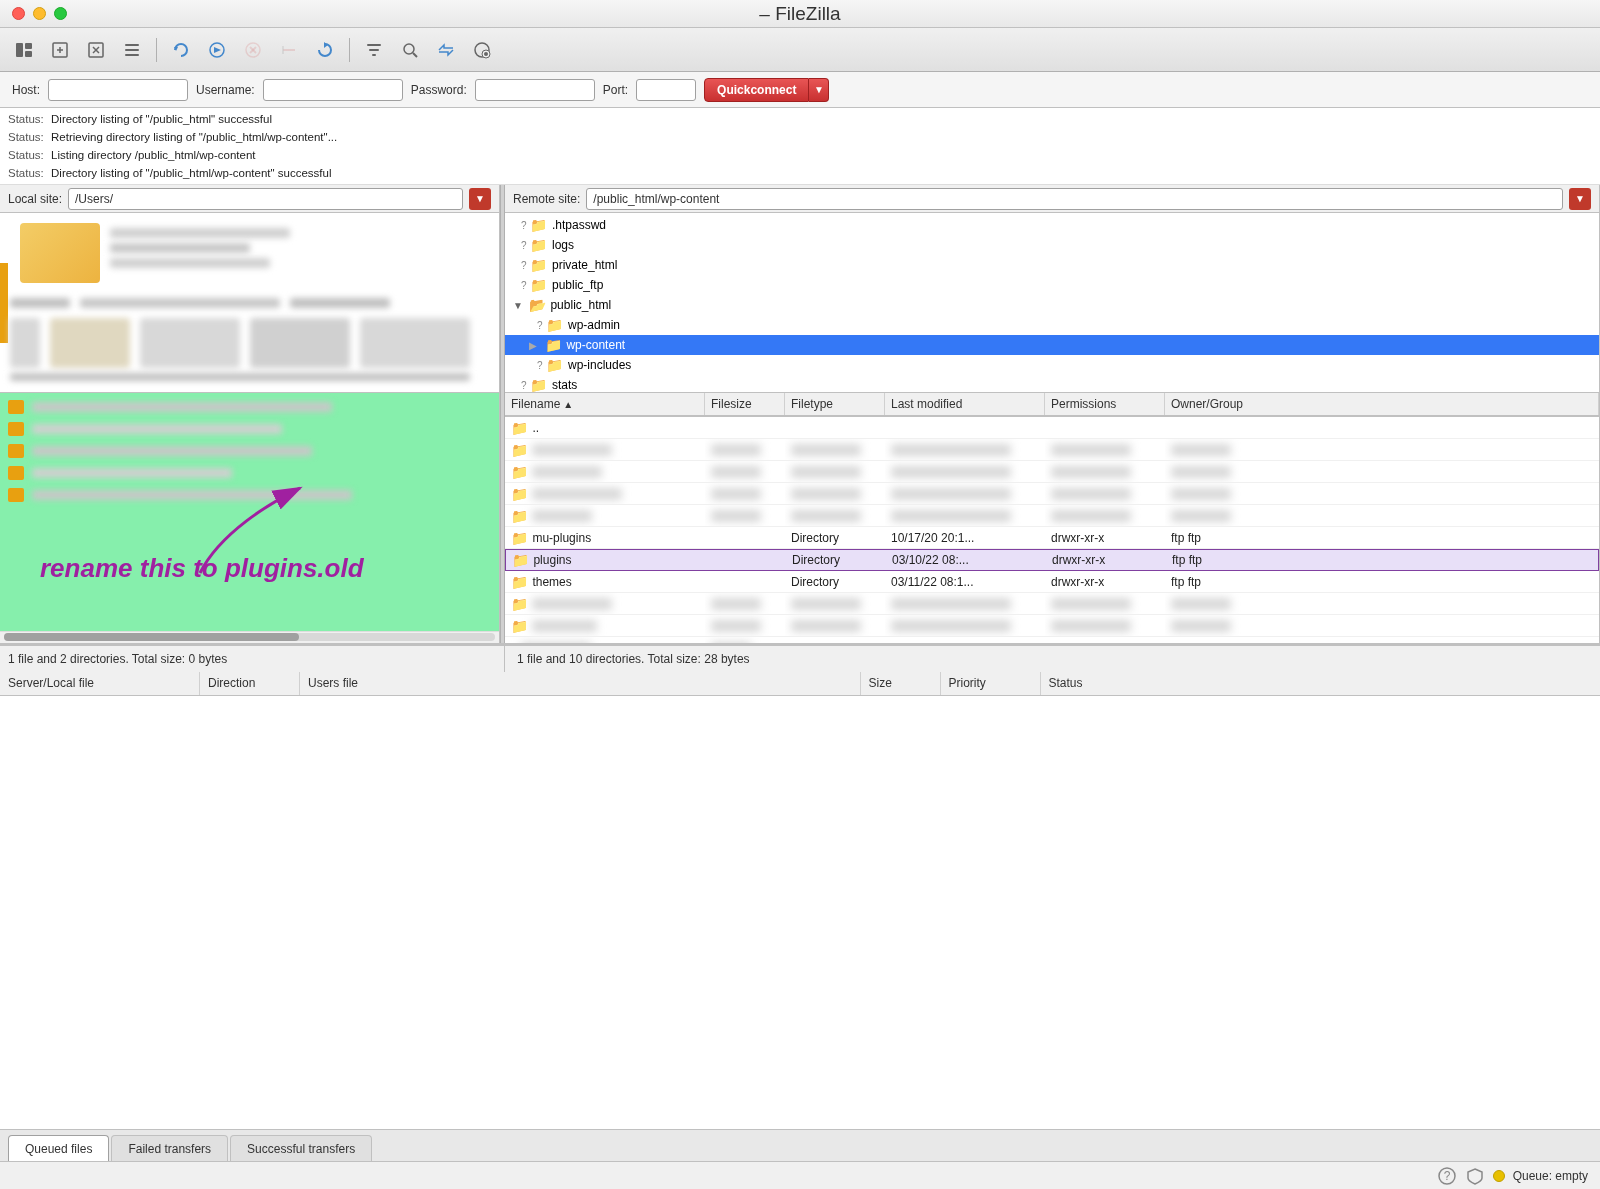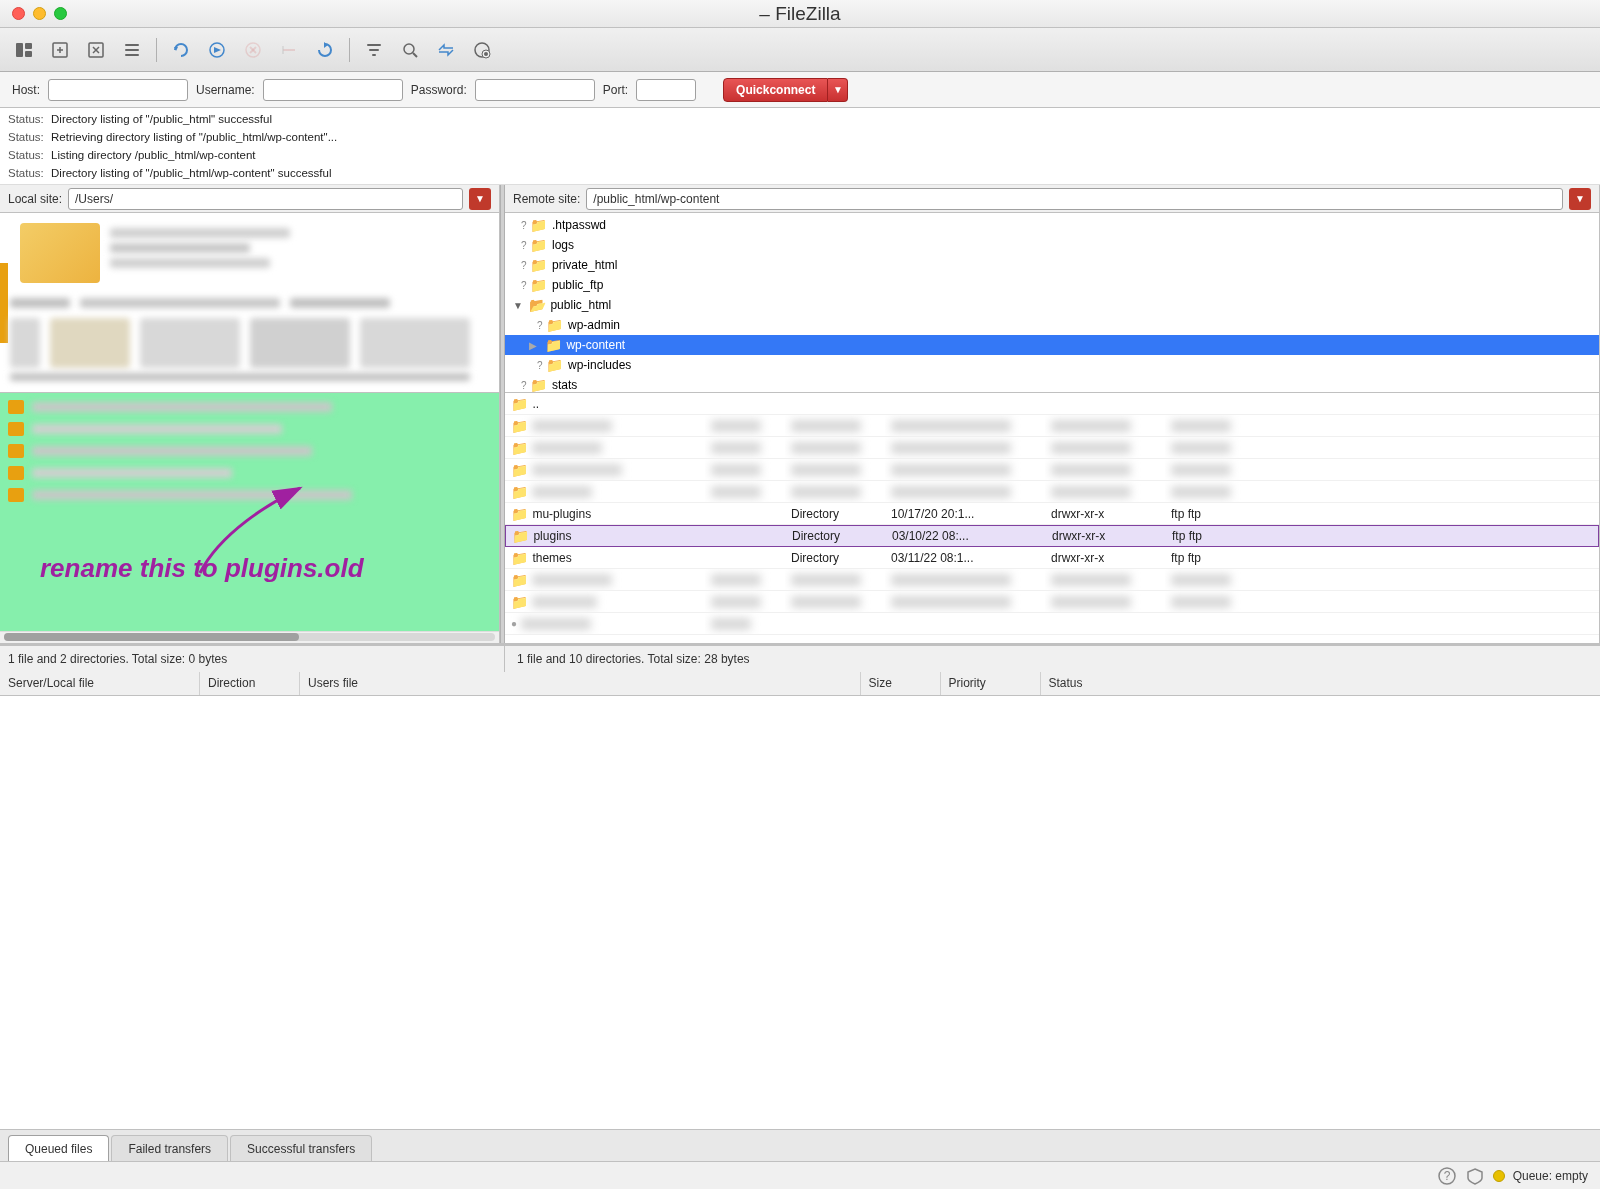--- a/index.html
+++ b/index.html
@@ -118,21 +118,21 @@
       border-left: none;
       border-radius: 0 4px 4px 0;
       cursor: pointer;
       display: flex;
       align-items: center;
       justify-content: center;
       font-size: 10px;
     }
     .quickconnect-wrap {
       display: flex;
-      margin-left: 19px;
+      margin-left: 0;
       justify-content: center;
     }
     .quickconnect-btn { border-radius: 4px 0 0 4px; }
 
     
     .status-bar {
       background: white;
       border-bottom: 1px solid #ddd;
       padding: 2px 8px;
     }
@@ -655,20 +655,41 @@
 
         <div class="tree-item" style="padding-left: 16px;">
           <span style="color: #888; font-size: 10px;">?</span>
           <span style="font-size: 14px; color: #e8a000;">📁</span>
           <span>stats</span>
         </div>
       </div>
 
       <div class="file-list-area">
 
+        <div class="file-list-header">
+          <div class="col-header" style="width: 200px;">
+            <span>Filename</span>
+            <span class="sort-arrow">▲</span>
+          </div>
+          <div class="col-header" style="width: 80px;">
+            <span>Filesize</span>
+          </div>
+          <div class="col-header" style="width: 100px;">
+            <span>Filetype</span>
+          </div>
+          <div class="col-header" style="width: 160px;">
+            <span>Last modified</span>
+          </div>
+          <div class="col-header" style="width: 120px;">
+            <span>Permissions</span>
+          </div>
+          <div class="col-header" style="flex: 1;">
+            <span>Owner/Group</span>
+          </div>
+        </div>
 
         <div class="file-row">
           <div class="file-cell" style="width: 200px;">
             <span style="font-size: 14px; color: #e8a000; margin-right: 4px;">📁</span>
             <span>..</span>
           </div>
           <div class="file-cell" style="width: 80px;"></div>
           <div class="file-cell" style="width: 100px;"></div>
           <div class="file-cell" style="width: 160px;"></div>
           <div class="file-cell" style="width: 120px;"></div>

